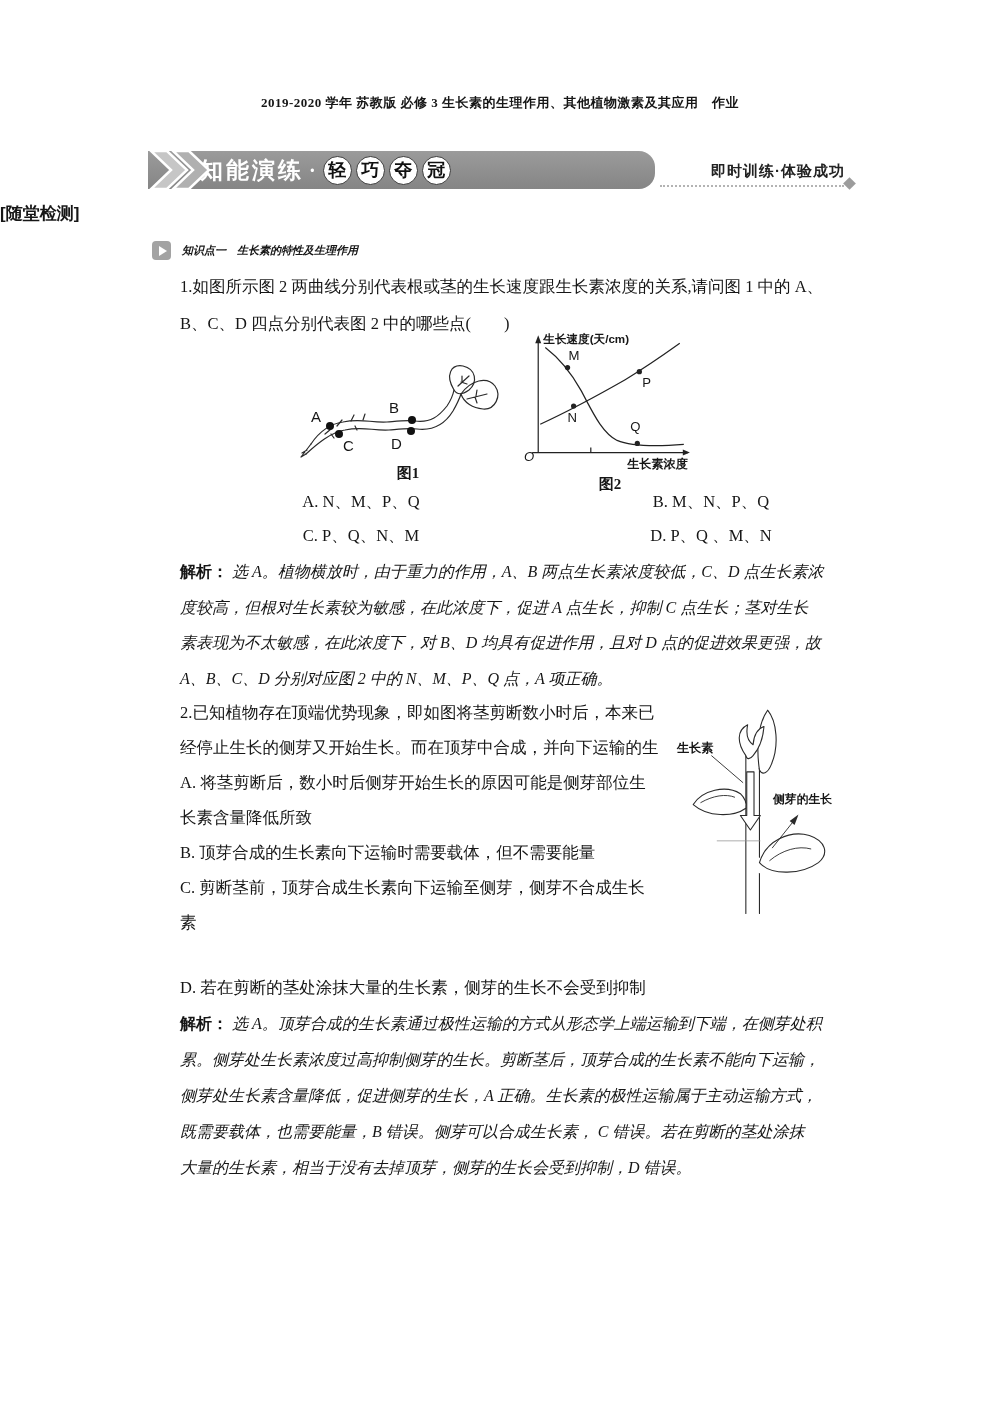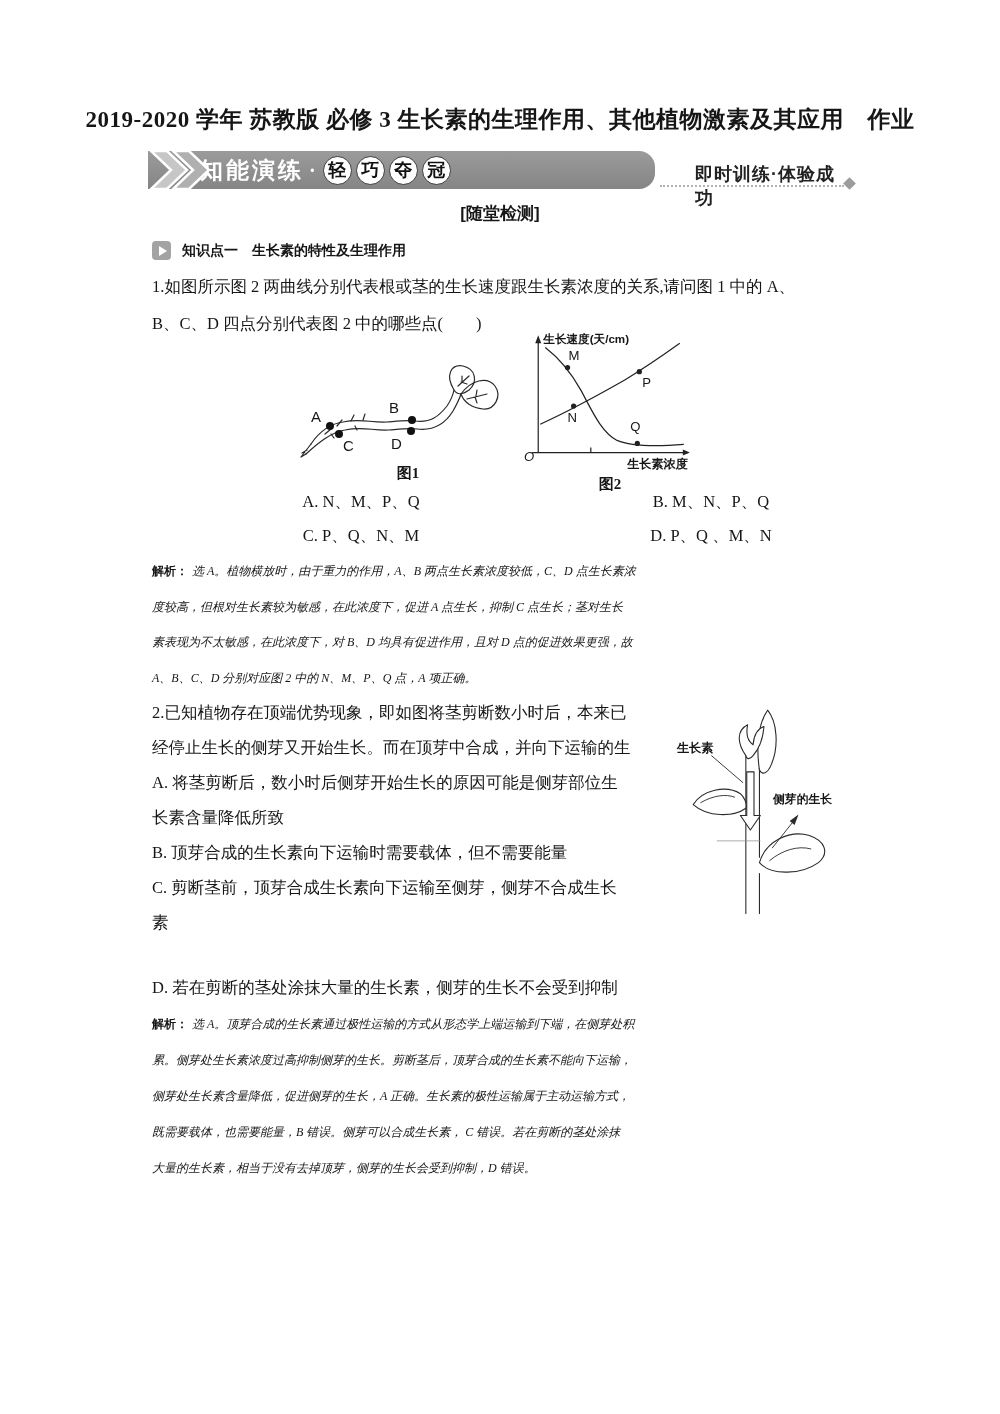--- a/index.html
+++ b/index.html
@@ -2,72 +2,72 @@
 <html><head>
 <meta charset="utf-8">
 <style>
   html,body{margin:0;padding:0;background:#e9e9e9;}
   .page{
     position:relative;width:1000px;height:1414px;margin:0 auto;background:#ffffff;
     font-family:"Liberation Serif","DejaVu Serif",serif;color:#161616;overflow:hidden;
   }
 
   
-  .title{position:absolute;left:0;top:104px;width:100%;text-align:center;
-    font-size:23px;font-weight:600;letter-spacing:.5px;}
+  .title{position:absolute;left:0;top:94px;width:100%;text-align:center;
+    font-size:13px;font-weight:600;letter-spacing:.5px;}
 
   
   .bar{position:absolute;left:148px;top:151px;width:507px;height:38px;
     background:linear-gradient(180deg,#9b9b9b,#858585);
     border-radius:0 16px 16px 0;display:flex;align-items:center;padding-left:52px;box-sizing:border-box;}
   .bar-title{font-family:"Liberation Sans","DejaVu Sans",sans-serif;font-weight:bold;
     color:#fff;font-size:23px;letter-spacing:3px;}
   .bar-dot{color:#fff;font-weight:bold;font-size:20px;margin:0 5px;}
   .circle{display:inline-block;width:27px;height:27px;border-radius:50%;background:#fff;
     border:1px solid #3a3a3a;color:#111;font-family:"Liberation Sans","DejaVu Sans",sans-serif;
     font-weight:bold;font-size:18px;line-height:27px;text-align:center;margin:0 2px;}
   .chevrons{position:absolute;left:149px;top:147px;}
   .dotline{position:absolute;left:660px;top:185px;width:184px;border-top:2px dotted #b3b3b3;}
-  .banner-right{position:absolute;left:695px;top:162px;width:150px;text-align:left;
-    font-family:"Liberation Sans","DejaVu Sans",sans-serif;font-weight:bold;font-size:18px;
+  .banner-right{position:absolute;left:695px;top:162px;width:150px;text-align:right;
+    font-family:"Liberation Sans","DejaVu Sans",sans-serif;font-weight:bold;font-size:15px;
     letter-spacing:1px;color:#222;}
   .diamond{position:absolute;left:845px;top:179px;width:9px;height:9px;background:#9c9c9c;
     transform:rotate(45deg);}
 
   
-  .spotcheck{position:absolute;left:0;top:202px;width:100%;text-align:center;
+  .spotcheck{position:absolute;left:0;top:202px;width:100%;text-align:left;
     font-family:"Liberation Sans","DejaVu Sans",sans-serif;font-weight:600;font-size:17px;}
   .kp{position:absolute;left:152px;top:241px;display:flex;align-items:center;}
   .kp-icon{display:inline-flex;width:19px;height:19px;border-radius:4px;background:#a3a3a3;
     align-items:center;justify-content:center;margin-right:11px;}
   .kp-icon .tri{width:0;height:0;border-top:5px solid transparent;border-bottom:5px solid transparent;
     border-left:8px solid #fff;margin-left:2px;}
-  .kp-text{font-family:"Liberation Sans","DejaVu Sans",sans-serif;font-weight:bold;font-size:14px;}
+  .kp-text{font-family:"Liberation Sans","DejaVu Sans",sans-serif;font-weight:bold;font-size:11px;font-style:italic;}
 
   
   .block{position:absolute;left:152px;width:700px;}
-  .line{white-space:nowrap;overflow:visible;}
+  .line{white-space:nowrap;overflow:visible;margin-left:28px;}
   .q1text{top:268px;font-size:16.5px;}
   .q1text .line{line-height:37px;height:37px;}
 
   
   .figwrap{position:absolute;text-align:center;}
   .fig1wrap{left:296px;top:362px;width:224px;}
   .fig2wrap{left:518px;top:331px;width:184px;}
   .caption{font-size:15px;font-weight:600;margin-top:2px;}
   svg{display:block;}
   svg text{font-family:"Liberation Sans","DejaVu Sans",sans-serif;fill:#161616;}
   svg .serif{font-family:"Liberation Serif","DejaVu Serif",serif;}
 
   
   .q1opts{top:489px;display:grid;grid-template-columns:418px 1fr;row-gap:9px;
     font-size:16.5px;line-height:25px;text-align:center;}
 
   
-  .analysis{font-style:italic;font-size:12px;}
+  .analysis{font-style:italic;font-size:16px;}
   .analysis b{font-style:normal;font-weight:bold;margin-right:4px;}
   .a1{top:554px;}
   .a1 .line{line-height:35.5px;height:35.5px;}
   .a2{top:1006px;}
   .a2 .line{line-height:36px;height:36px;}
 
   
   .q2{top:695px;display:flex;font-size:16.5px;}
   .q2col{width:512px;}
   .q2col .line{line-height:35px;height:35px;}

